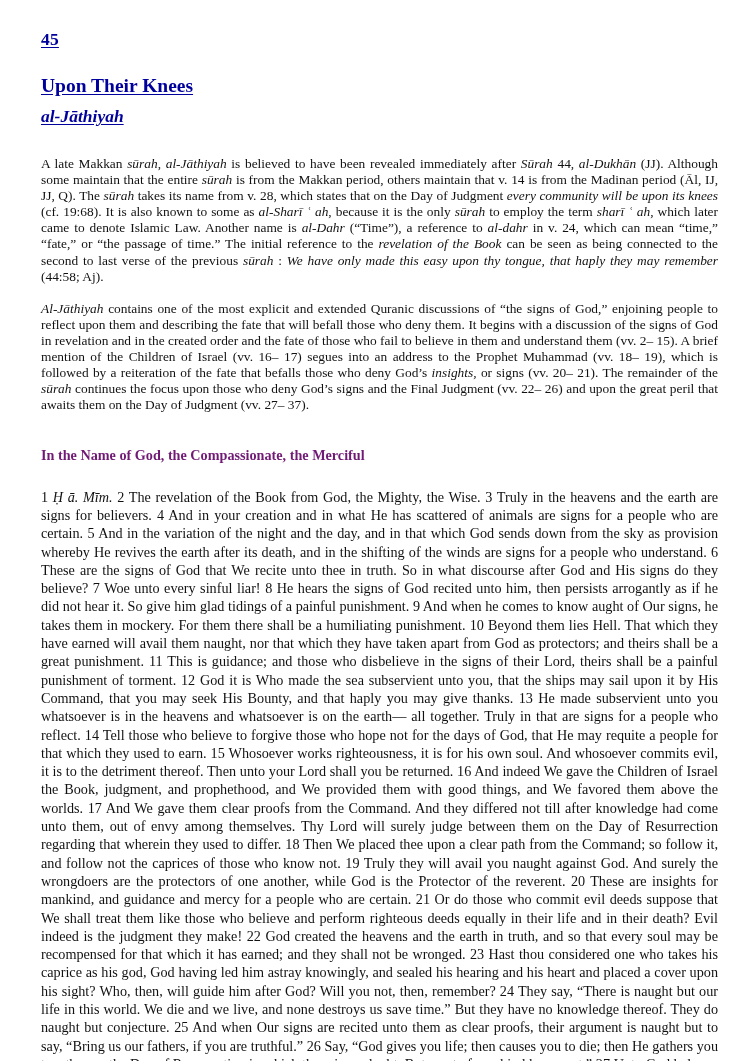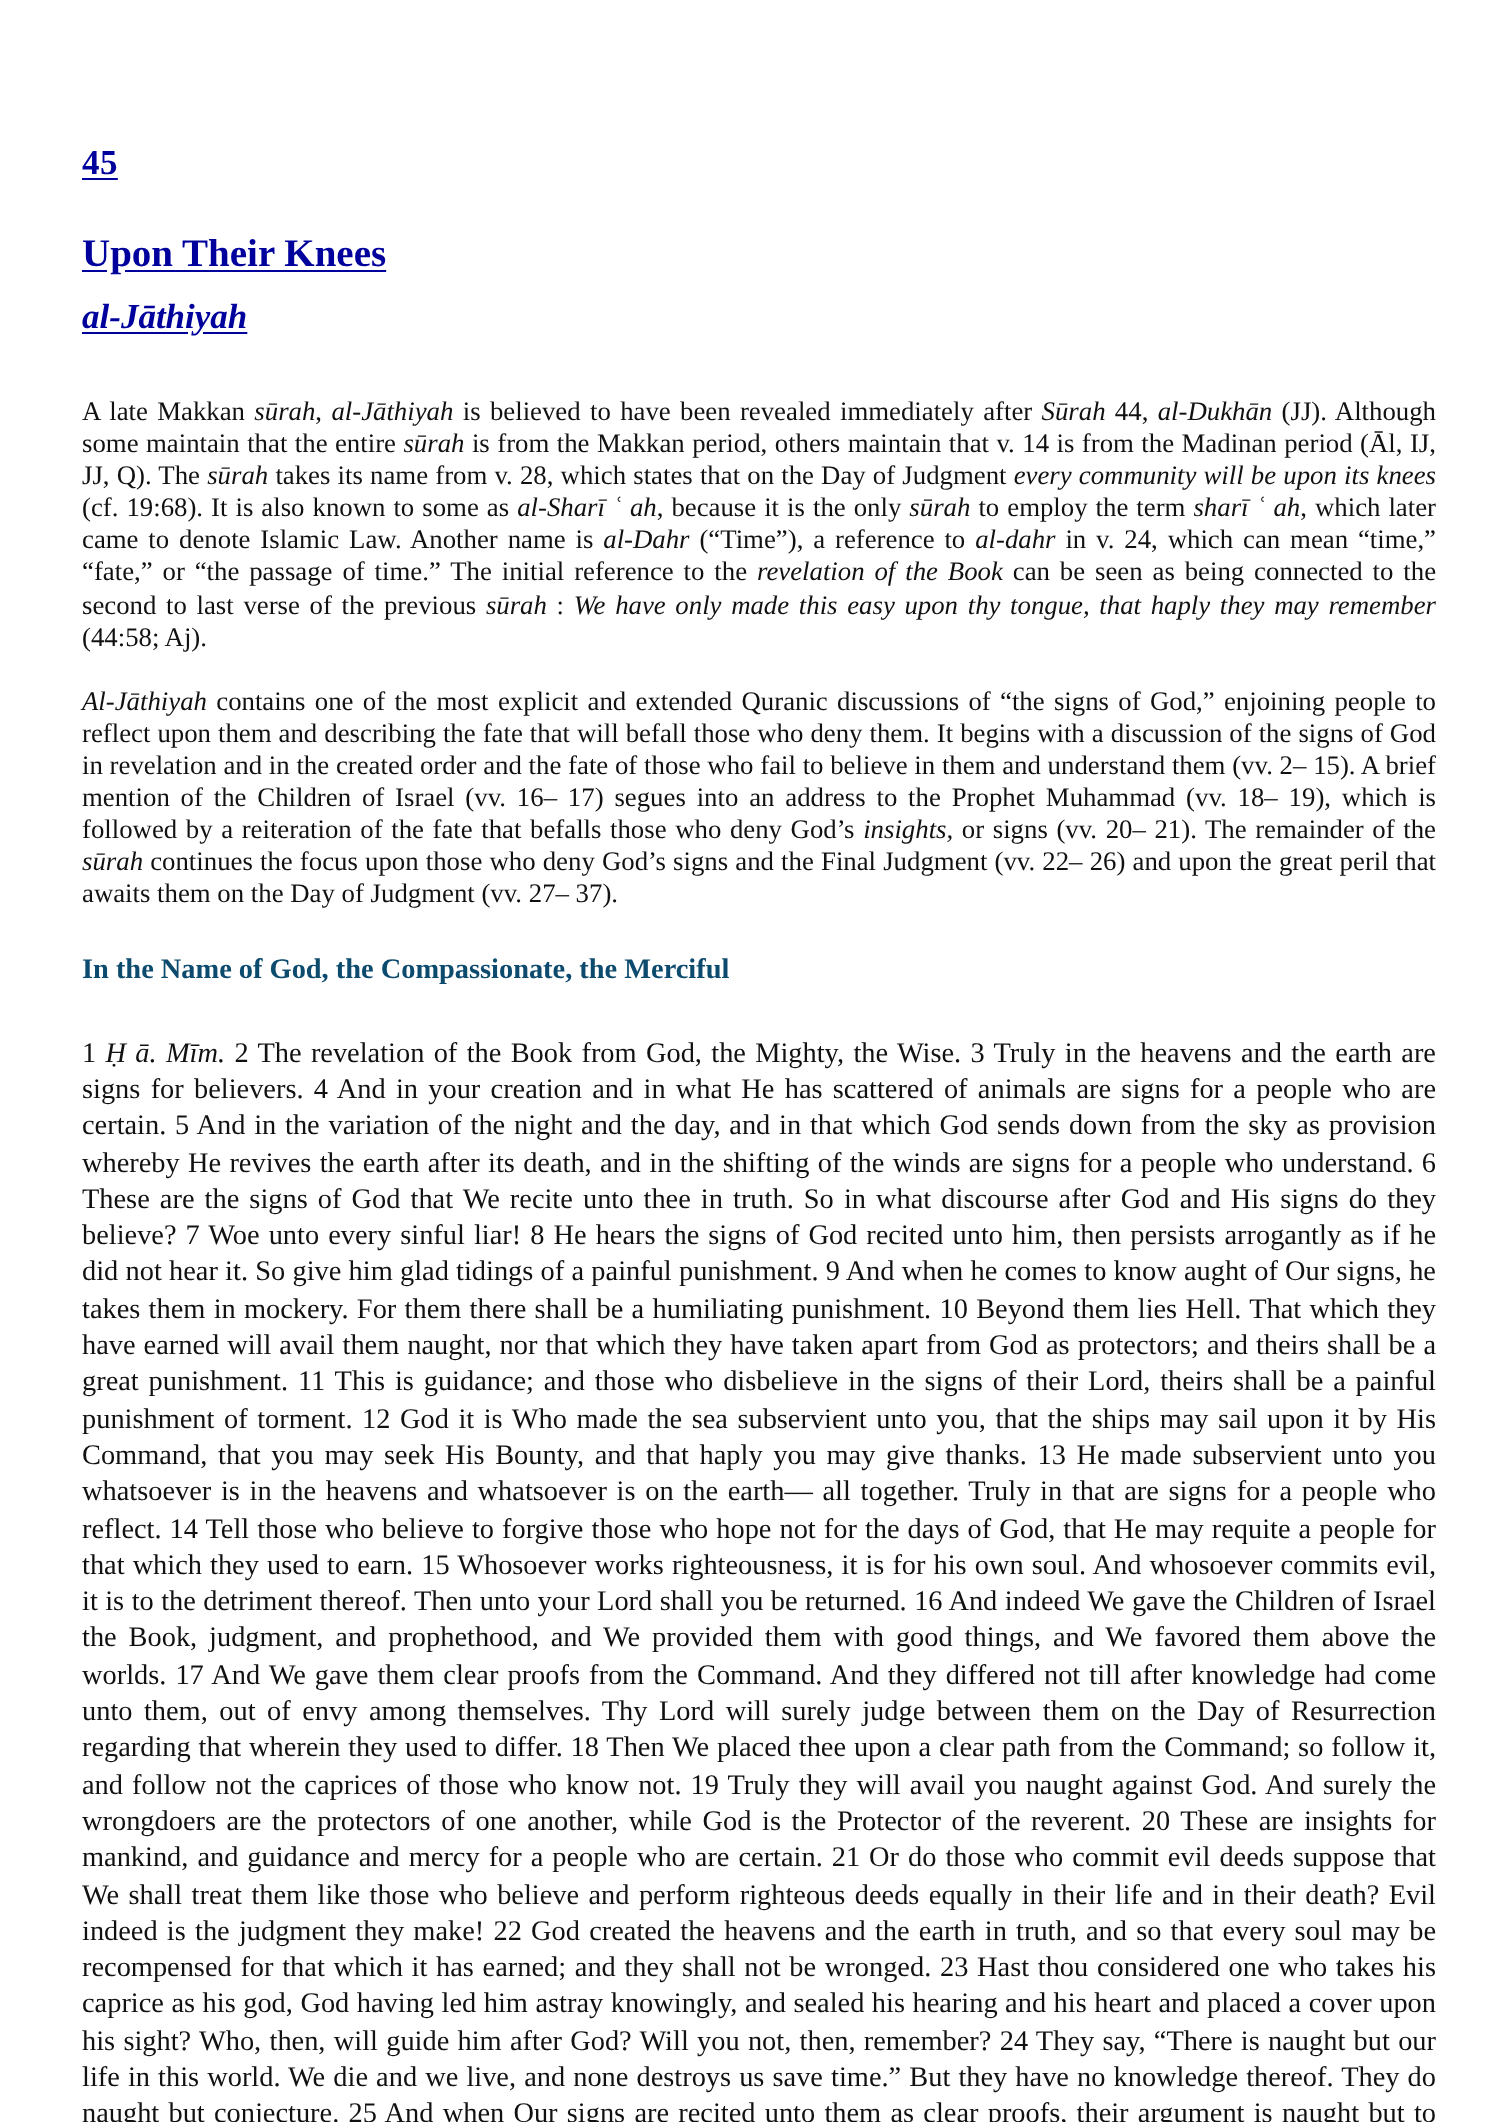--- a/index.html
+++ b/index.html
@@ -63,43 +63,43 @@
     text-justify: inter-word;
     margin: 0 0 16px 0;
     color: #111111;
   }
   .intro-para:last-of-type { margin-bottom: 0; }
 
   
   .basmalah {
     font-size: 14.2px;
     font-weight: bold;
-    margin: 22px 0 24px 0;
+    margin: 34px 0 24px 0;
     line-height: 1.15;
-    color: #0c4a6e;
+    color: #701a75;
   }
 
   
   .verse-body {
     font-size: 14.2px;
     line-height: 18.3px;
     text-align: justify;
     text-justify: inter-word;
     margin: 0;
     color: #111111;
   }
 
   i, em { }
 </style>
 </head>
 <body>
 
 <div class="page">
 
-  <h1 class="surah-number" style="color: rgb(0, 0, 156); margin-top: 42px;">45</h1>
+  <h1 class="surah-number" style="color: rgb(0, 0, 156);">45</h1>
 
   <h2 class="surah-title" style="color: rgb(0, 0, 156);">Upon Their Knees</h2>
 
   <h3 class="surah-title-translit" style="color: rgb(0, 0, 156);">al-Jāthiyah</h3>
 
   <p class="intro-para">A late Makkan <i>sūrah</i>, <i>al-Jāthiyah</i> is believed to have been revealed immediately after <i>Sūrah</i> 44, <i>al-Dukhān</i> (JJ). Although some maintain that the entire <i>sūrah</i> is from the Makkan period, others maintain that v. 14 is from the Madinan period (Āl, IJ, JJ, Q). The <i>sūrah</i> takes its name from v. 28, which states that on the Day of Judgment <i>every community will be upon its knees</i> (cf. 19:68). It is also known to some as <i>al-Sharī ʿ ah</i>, because it is the only <i>sūrah</i> to employ the term <i>sharī ʿ ah</i>, which later came to denote Islamic Law. Another name is <i>al-Dahr</i> (“Time”), a reference to <i>al-dahr</i> in v. 24, which can mean “time,” “fate,” or “the passage of time.” The initial reference to the <i>revelation of the Book</i> can be seen as being connected to the second to last verse of the previous <i>sūrah</i> : <i>We have only made this easy upon thy tongue, that haply they may remember</i> (44:58; Aj).</p>
 
   <p class="intro-para"><i>Al-Jāthiyah</i> contains one of the most explicit and extended Quranic discussions of “the signs of God,” enjoining people to reflect upon them and describing the fate that will befall those who deny them. It begins with a discussion of the signs of God in revelation and in the created order and the fate of those who fail to believe in them and understand them (vv. 2– 15). A brief mention of the Children of Israel (vv. 16– 17) segues into an address to the Prophet Muhammad (vv. 18– 19), which is followed by a reiteration of the fate that befalls those who deny God’s <i>insights,</i> or signs (vv. 20– 21). The remainder of the <i>sūrah</i> continues the focus upon those who deny God’s signs and the Final Judgment (vv. 22– 26) and upon the great peril that awaits them on the Day of Judgment (vv. 27– 37).</p>
 
   <h4 class="basmalah">In the Name of God, the Compassionate, the Merciful</h4>

